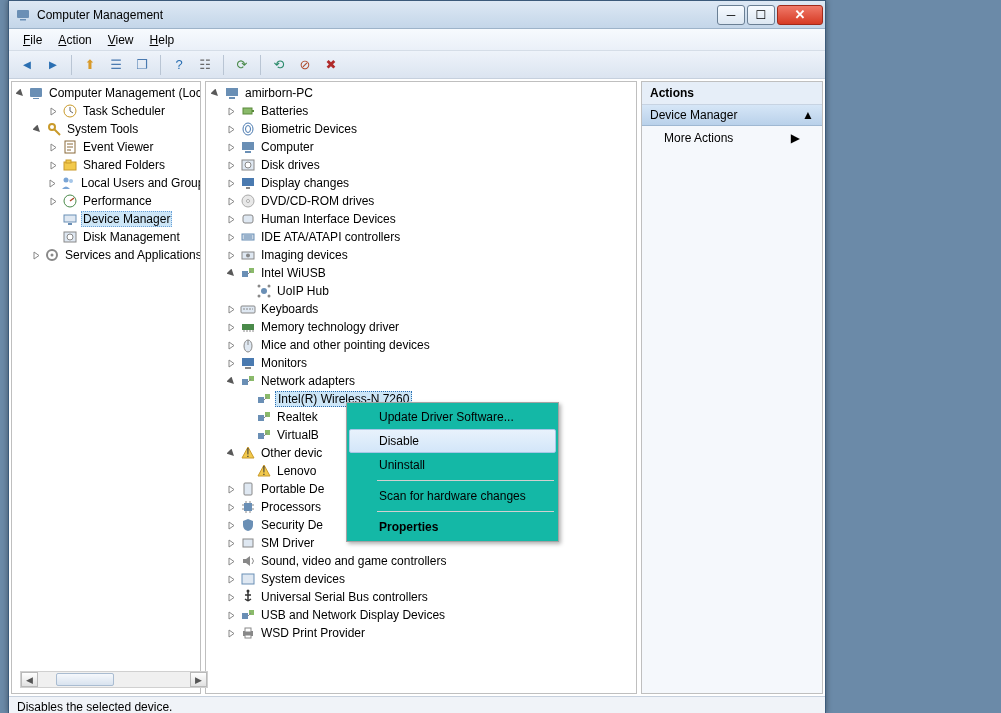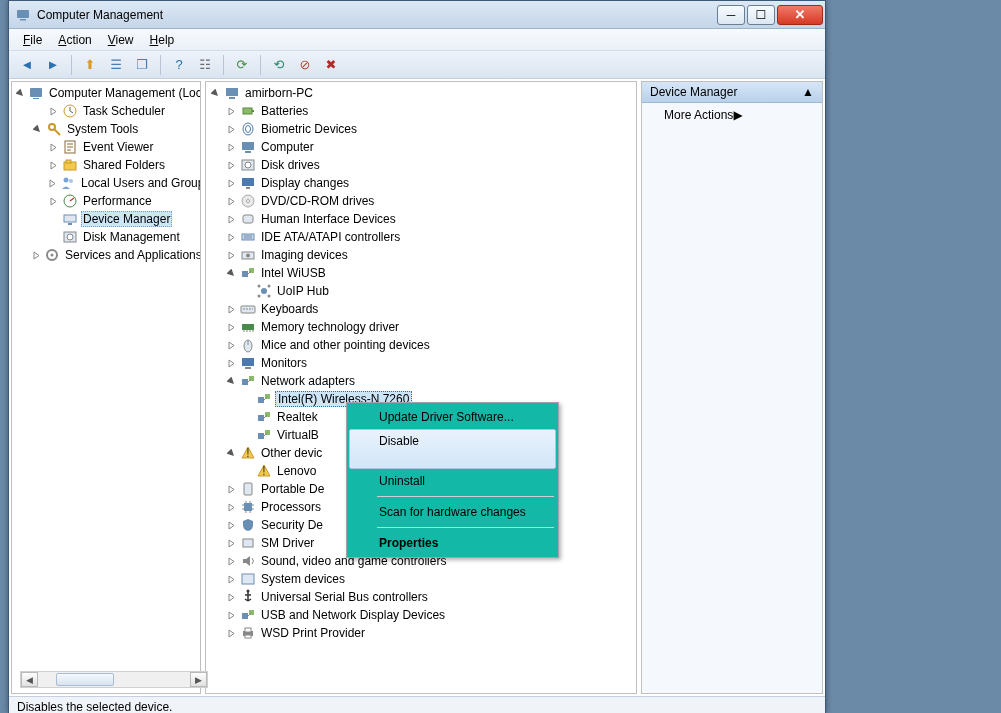--- a/index.html
+++ b/index.html
@@ -35,27 +35,27 @@
 .exp { width: 11px; height: 11px; margin-right: 3px; display: inline-flex; align-items: center; justify-content: center; color: #6a6a6a; }
 .exp.none { visibility: hidden; }
 .tic { width: 16px; height: 16px; margin-right: 3px; display: inline-flex; align-items: center; justify-content: center; }
 .lbl { padding: 0 2px; }
 .indent0 { padding-left: 2px; }
 .indent1 { padding-left: 18px; }
 .indent2 { padding-left: 34px; }
 
 .actions-header { background: #e6eef8; padding: 4px 8px; font-weight: bold; border-bottom: 1px solid #c7d3e2; }
 .actions-sub { background: linear-gradient(#d6e6f7,#b9d1ea); padding: 3px 8px; border-bottom: 1px solid #9fb8d2; display: flex; justify-content: space-between; align-items: center; }
-.actions-item { padding: 5px 22px; cursor: default; display: flex; justify-content: flex-start; }
+.actions-item { padding: 5px 22px; cursor: default; display: flex; justify-content: space-between; }
 
 .statusbar { height: 22px; border-top: 1px solid #c6d0dd; background: #f0f3f8; padding: 3px 8px; }
 
 .ctxmenu { position: absolute; left: 346px; top: 402px; width: 213px; background: #14b8a6; border: 1px solid #a3a3a3; box-shadow: 2px 2px 4px rgba(0,0,0,.3); padding: 2px; z-index: 1000; }
 .ctxmenu .ci { padding: 5px 12px 5px 30px; cursor: default; }
-.ctxmenu .ci.hl { background: linear-gradient(#e8f2fc,#d3e6f9); border: 1px solid #a7c7e7; border-radius: 2px; padding: 4px 11px 20px 29px; }
+.ctxmenu .ci.hl { background: linear-gradient(#e8f2fc,#d3e6f9); border: 1px solid #a7c7e7; border-radius: 2px; padding: 4px 11px 4px 29px; }
 .ctxmenu .ci.bold { font-weight: bold; }
 .ctxmenu .csep { height: 1px; background: #d0d0d0; margin: 3px 2px 3px 28px; }
 
 .hscroll { position: absolute; left: 11px; bottom: 24px; width: 188px; height: 17px; background: #f0f0f0; border: 1px solid #d0d0d0; display: flex; align-items: center; }
 .hscroll .arrow { width: 17px; height: 15px; background: linear-gradient(#fefefe,#e1e1e1); border: 1px solid #b9b9b9; display: flex; align-items: center; justify-content: center; font-size: 9px; color: #555; }
 .hscroll .track { flex: 1; position: relative; height: 15px; }
 .hscroll .thumb { position: absolute; left: 18px; width: 58px; height: 13px; top: 1px; background: linear-gradient(#f5f8fc,#d9e3ef); border: 1px solid #a9bcd1; border-radius: 2px; }
 </style>
 </head>
 <body>
@@ -685,20 +685,21 @@
                 <rect x="3" y="6" width="10" height="5" fill="#888"></rect>
                 <rect x="5" y="3" width="6" height="4" fill="#fff" stroke="#888"></rect>
                 <rect x="5" y="10" width="6" height="3" fill="#fff" stroke="#888"></rect>
               </svg>
             </span>
             <span class="lbl">WSD Print Provider</span>
           </div>
         </div>
     </div>
     <div class="pane right">
+      <div class="actions-header">Actions</div>
       <div class="actions-sub">
         <span>Device Manager</span>
         <span>▲</span>
       </div>
       <div class="actions-item">
         <span>More Actions</span>
         <span>▶</span>
       </div>
     </div>
   </div>

